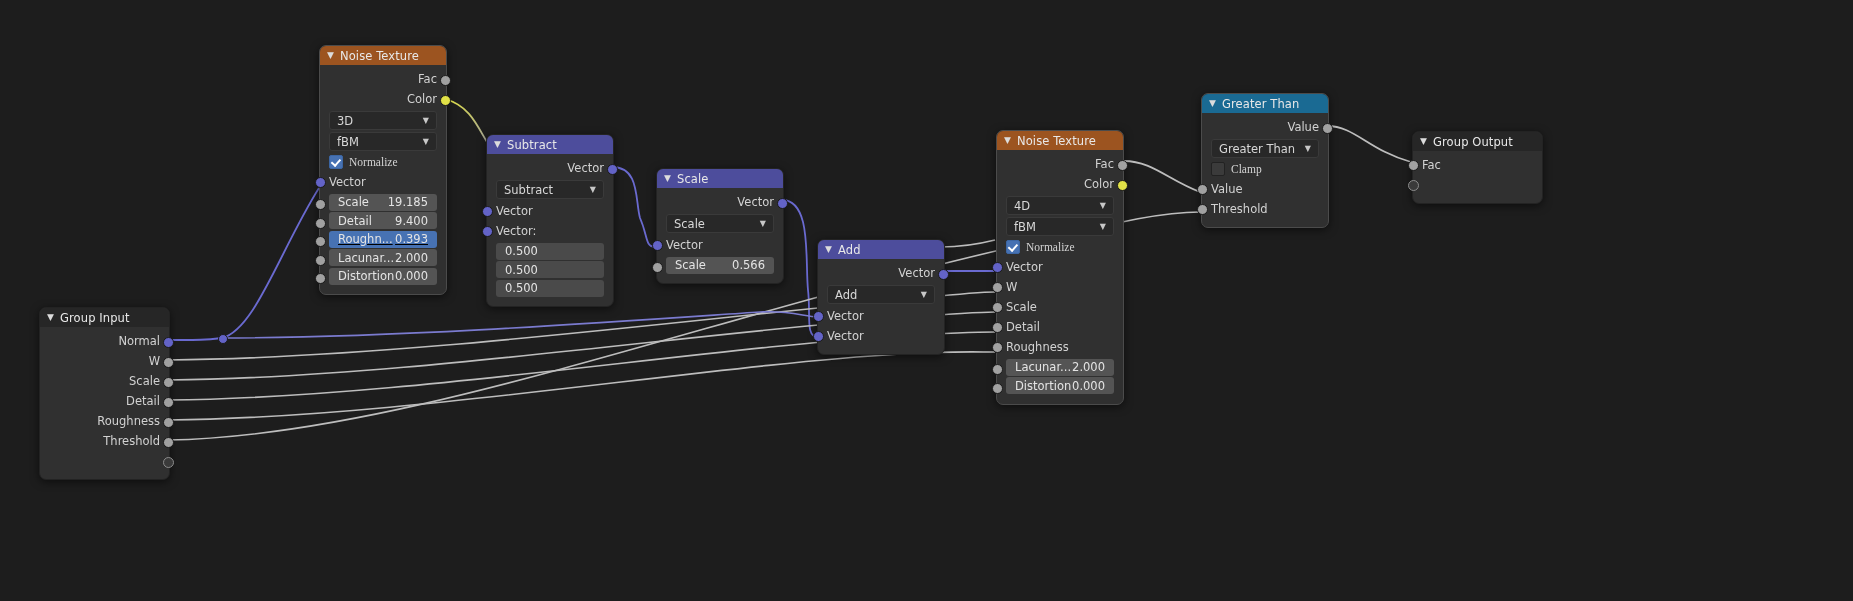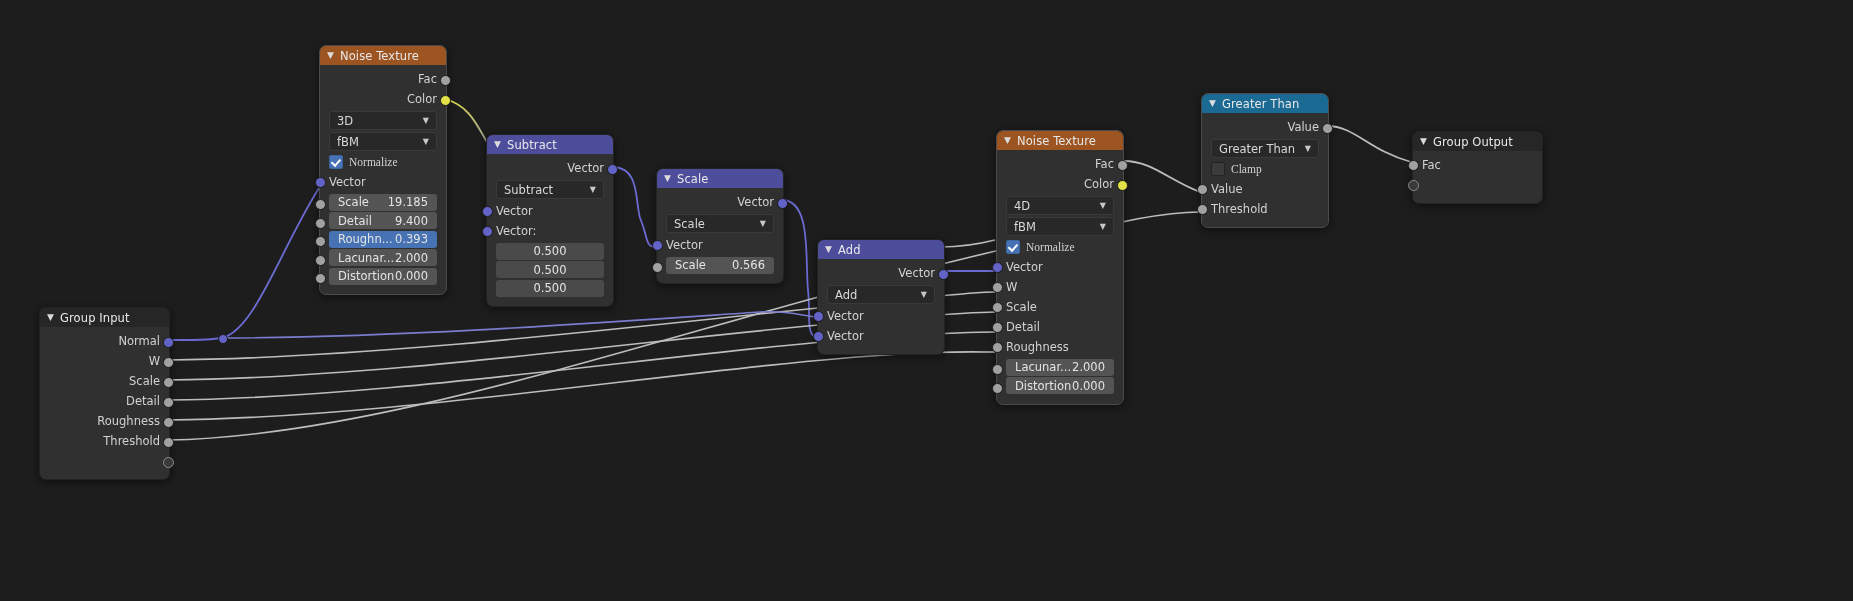--- a/index.html
+++ b/index.html
@@ -38,21 +38,21 @@
        font-size:11.5px;color:#d4d4d4;gap:6px;font-family:Liberation Serif, serif;}
   .box{width:12px;height:12px;border-radius:2px;background:#3b3b3b;border:1px solid #222;}
   .box.on{background:#4772b3;border-color:#3c66a3;position:relative;}
   .box.on:after{content:"";position:absolute;left:3px;top:1px;width:3.5px;height:7px;
       border:solid #fff;border-width:0 2px 2px 0;transform:rotate(42deg);}
 
   .field{margin:1.5px 9px;height:17px;border-radius:3px;background:#545454;
       display:flex;align-items:center;justify-content:space-between;
       padding:0 9px;font-size:11.5px;color:#e4e4e4;position:relative;}
   .field.blue{background:#4772b3;}
-  .field.center{justify-content:center;}
+  .field.center{}
   .field.dark{background:#4a4a4a;}
 
   .lbl-only{font-size:11.5px;color:#d2d2d2;}
   .sockrow{position:relative;height:20px;display:flex;align-items:center;}
   .sockrow .sock{top:9.5px;}
 </style>
 </head>
 <body>
 
 <div id="canvas">
@@ -176,21 +176,21 @@
           <span>19.185</span>
         </div>
       </div>
       <div style="position:relative;">
         <span class="sock l s-val" style="top:10px;"></span>
         <div class="field">
           <span>Detail</span>
           <span>9.400</span>
         </div>
       </div>
-      <div style="position:relative;">
+      <div style="position:relative;text-decoration:underline;">
         <span class="sock l s-val" style="top:10px;"></span>
         <div class="field blue">
           <span>Roughn...</span>
           <span>0.393</span>
         </div>
       </div>
       <div style="position:relative;">
         <span class="sock l s-val" style="top:10px;"></span>
         <div class="field">
           <span>Lacunar...</span>

